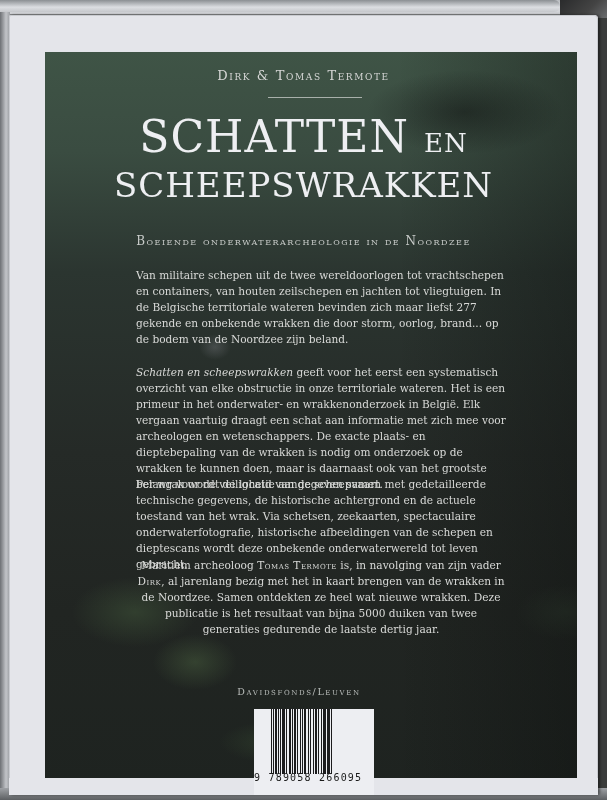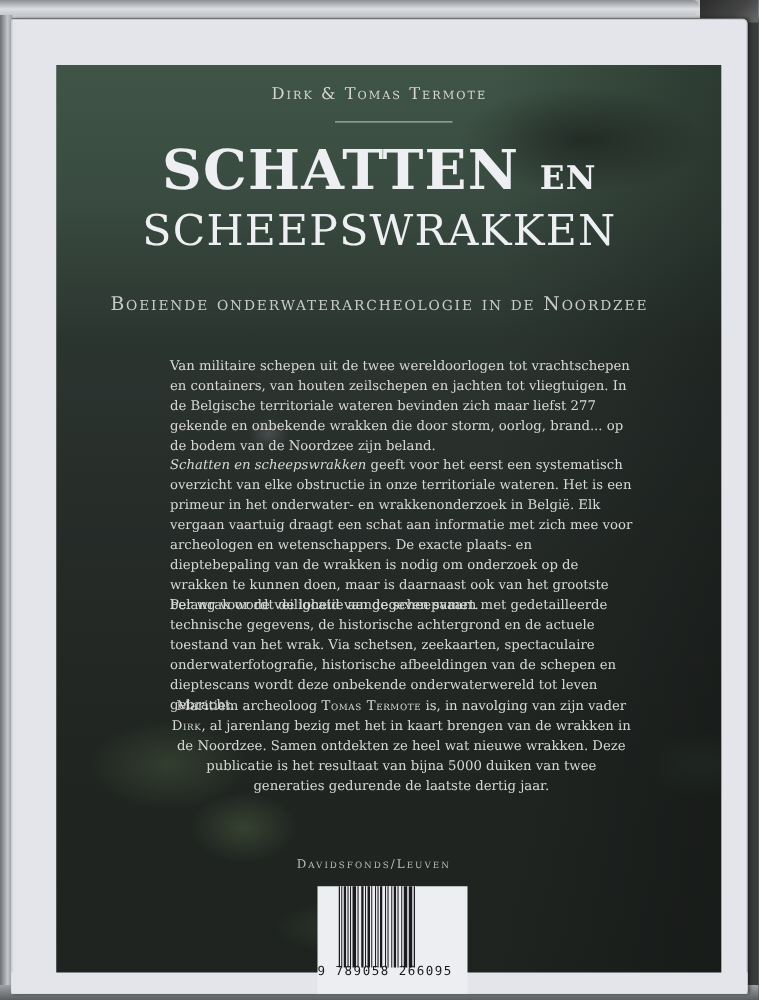--- a/index.html
+++ b/index.html
@@ -59,34 +59,34 @@
       font-variant: small-caps;
     }
     .author-rule {
       position: absolute; left: 268px; top: 97px; width: 94px; height: 1px;
       background: #a9b0ab;
     }
     .title-1, .title-2 {
       position: absolute; left: 0; width: 607px; text-align: center;
       color: #eeeff2; font-weight: normal; letter-spacing: 1px;
     }
-    .title-1 { top: 112px; font-size: 44px; line-height: 50px; font-weight: bold; }
+    .title-1 { top: 112px; font-size: 44px; line-height: 50px; }
     .title-2 { top: 160px; font-size: 34px; line-height: 50px; }
     .title-small { font-size: 26px; letter-spacing: 1px; }
     .subtitle {
       position: absolute; left: 0; top: 234px; width: 607px; text-align: center;
-      color: #c8cbc9; font-size: 15px; letter-spacing: 1.5px;
+      color: #c8cbc9; font-size: 12px; letter-spacing: 1.5px;
       font-variant: small-caps;
     }
     .body {
       position: absolute; left: 136px; width: 370px;
       color: #d8d9d7; font-size: 10.6px; line-height: 16px;
     }
     .body p { margin: 0; }
-    .p1 { top: 285px; }
+    .p1 { top: 267px; }
     .p2 { top: 364px; }
     .p3 { top: 476px; }
     .p4 { top: 557px; text-align: center; }
     .sc { font-variant: small-caps; letter-spacing: 0.5px; }
     .it { font-style: italic; }
     .publisher {
       position: absolute; left: 0; top: 686px; width: 598px; text-align: center;
       color: #b9bdbb; font-size: 9.5px; letter-spacing: 1.6px;
       font-variant: small-caps;
     }

